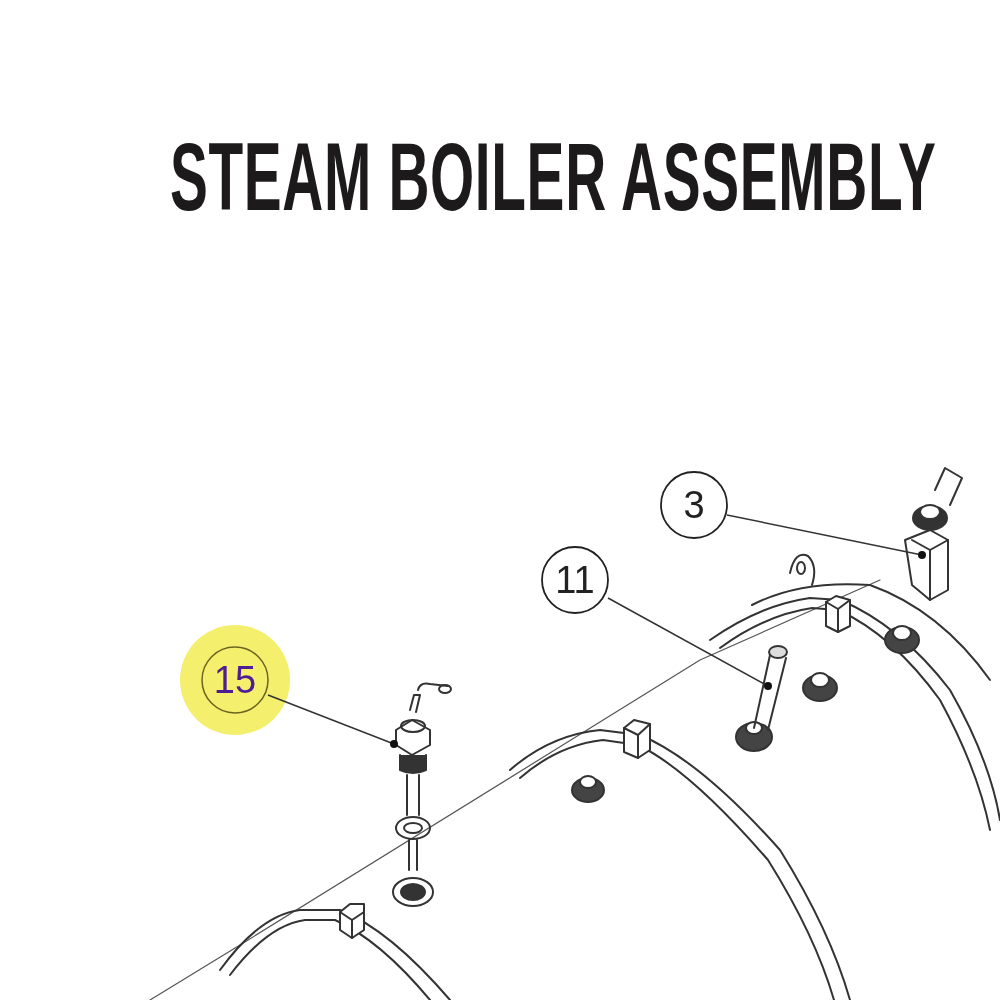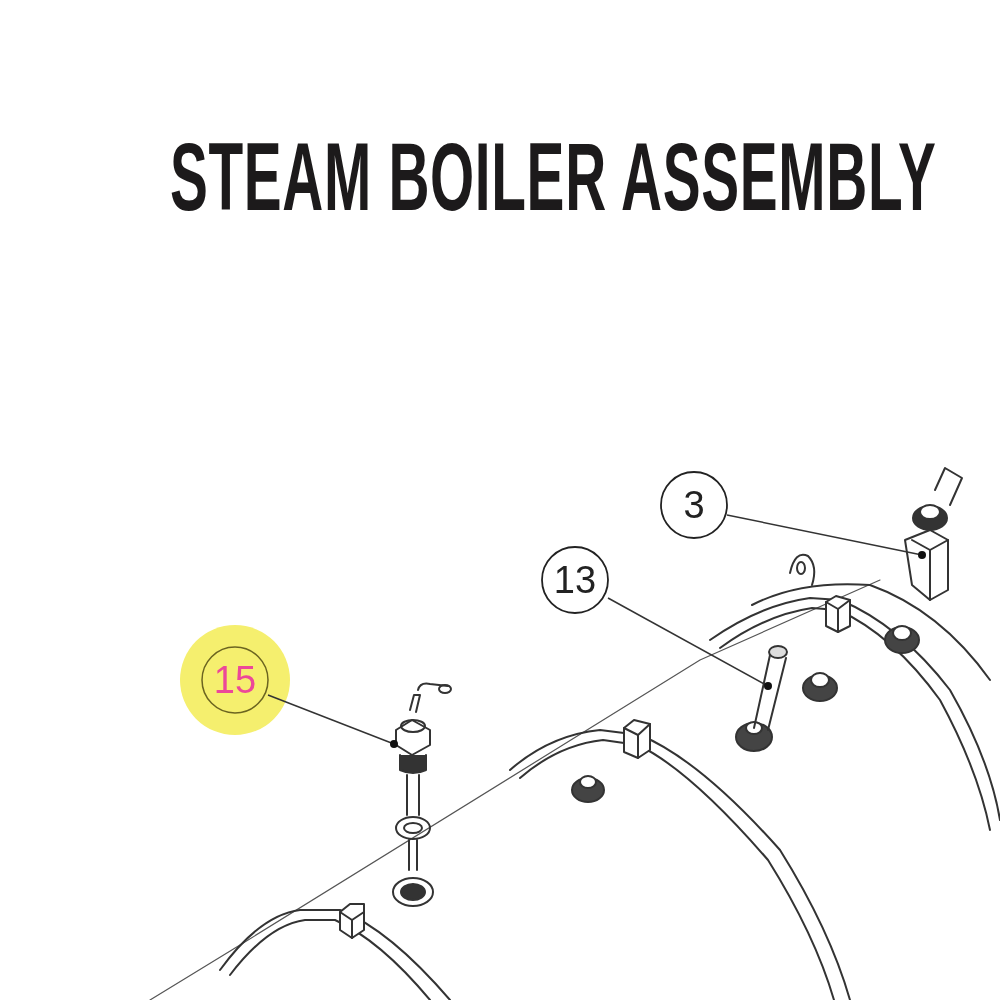--- a/index.html
+++ b/index.html
@@ -14,21 +14,21 @@
       white-space: nowrap; line-height: 1;
     }
     .title span { display: inline-block; transform: scaleY(1.12); transform-origin: top; }
     svg.diagram { position: absolute; left: 0; top: 0; width: 1000px; height: 1000px; }
     .callout-label {
       position: absolute;
       font-family: "Liberation Sans", "DejaVu Sans", sans-serif;
       font-size: 38px; color: #222; text-align: center;
       width: 70px; height: 44px; line-height: 44px;
     }
-    .callout-label.hl { color: #ec4899; }
+    .callout-label.hl { color: #4c1d95; }
   </style>
 </head>
 <body>
 
 <div class="title"><span>STEAM BOILER ASSEMBLY</span></div>
 
 <svg class="diagram" viewBox="0 0 1000 1000" xmlns="http://www.w3.org/2000/svg">
   <g fill="none" stroke="#333" stroke-width="2" stroke-linecap="round" stroke-linejoin="round">
 
     <path d="M150 1000 L240 945 L700 660 L880 580" stroke-width="1.2" stroke="#555"></path>
@@ -109,14 +109,14 @@
     <circle cx="768" cy="686" r="4" fill="#111"></circle>
   </g>
   <g>
     <circle cx="694" cy="505" r="33" fill="#fff" stroke="#222" stroke-width="1.8"></circle>
     <line x1="727" y1="515" x2="922" y2="555" stroke="#333" stroke-width="1.5"></line>
     <circle cx="922" cy="555" r="4" fill="#111"></circle>
   </g>
 </svg>
 
 <div class="callout-label hl" style="left:200px; top:658px;">15</div>
-<div class="callout-label" style="left:540px; top:558px;">13</div>
+<div class="callout-label" style="left:540px; top:558px;">11</div>
 <div class="callout-label" style="left:659px; top:483px;">3</div>
 
 </body></html>

